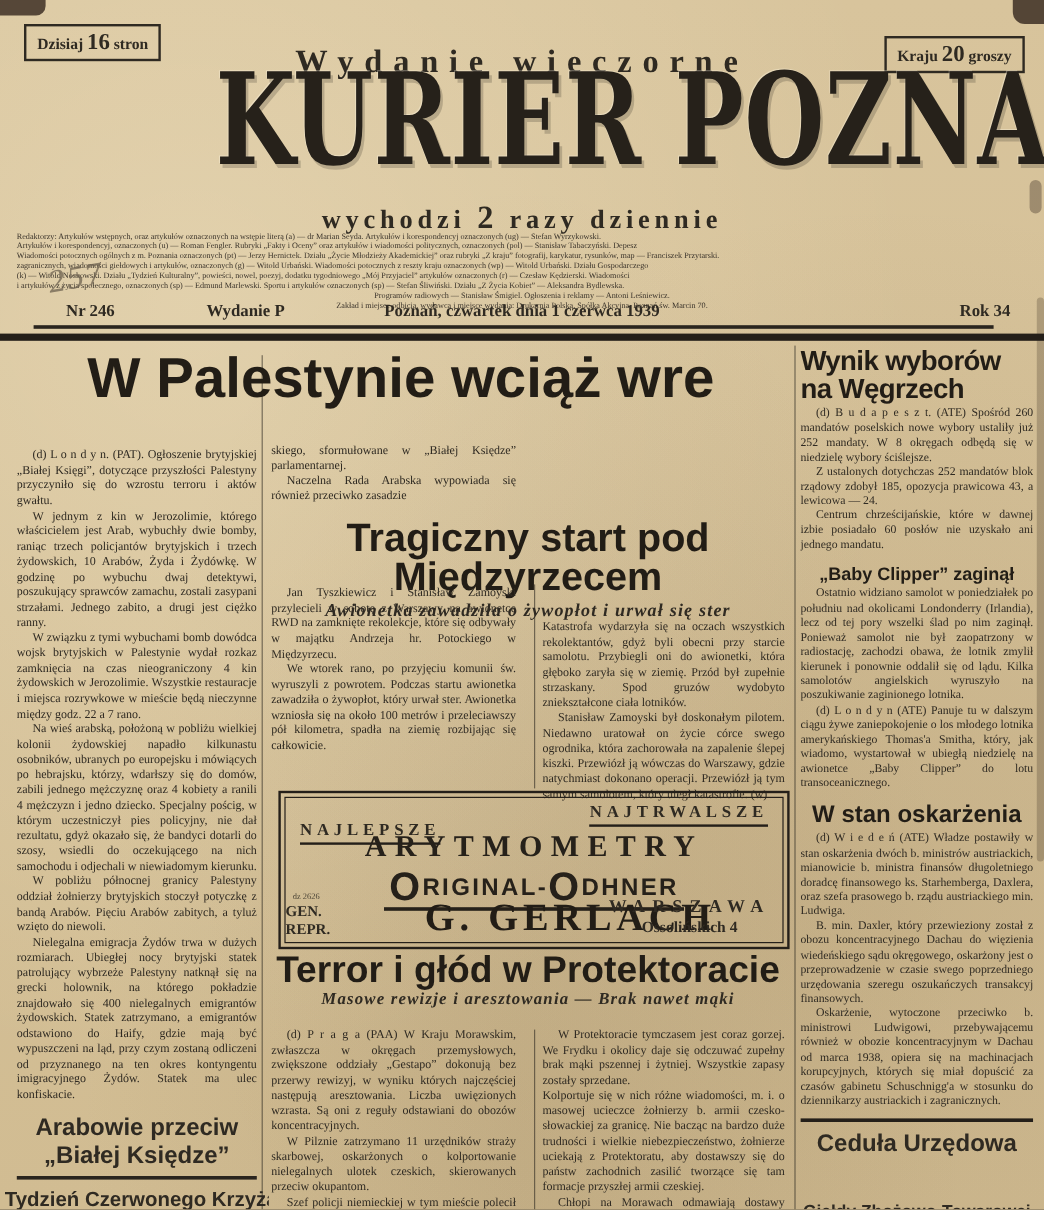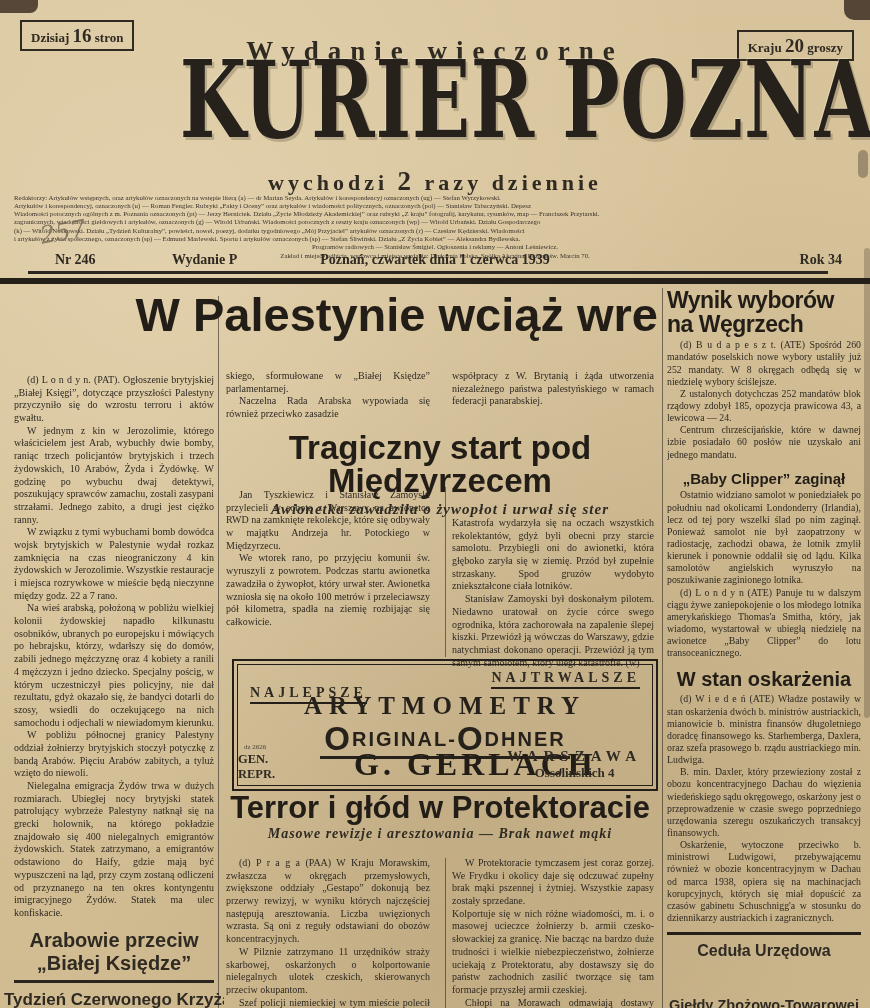--- a/index.html
+++ b/index.html
@@ -51,21 +51,21 @@
   .hrule2{position:absolute;left:0;right:0;top:278px;height:6px;background:#241f19;}
 
   
   .vrule{position:absolute;width:1px;background:rgba(47,42,34,.6);}
   .v1{left:218px;top:296px;height:712px;}
   .v2{left:662px;top:288px;height:720px;}
   .v3{left:445px;top:487px;height:170px;}
   .v4{left:445px;top:858px;height:150px;}
 
   
-  .lead-head{position:absolute;left:10px;top:291px;width:648px;text-align:right;}
+  .lead-head{position:absolute;left:10px;top:291px;width:648px;text-align:center;}
   .lead-head h1{margin:0;font-family:"Liberation Sans","DejaVu Sans",sans-serif;
     font-weight:bold;font-size:47px;line-height:1;letter-spacing:0;color:#221d16;}
   .lead-head .subhead{margin-top:5px;font-family:"Liberation Sans","DejaVu Sans",sans-serif;
     font-weight:bold;font-size:18px;color:#2a251d;}
   .bodytext p{margin:0;text-indent:13px;text-align:justify;}
   .col-left{position:absolute;left:14px;top:374px;width:200px;height:604px;
     overflow:hidden;font-size:10px;line-height:1.27;}
   .sub-art-head{margin:9px 0 20px;text-align:center;font-family:"Liberation Sans","DejaVu Sans",sans-serif;
     font-weight:bold;font-size:20px;line-height:1.15;}
   .bl-rule{position:absolute;left:14px;top:980px;width:200px;height:3px;background:#2a251e;}
@@ -122,21 +122,21 @@
   .right-col{position:absolute;left:667px;top:288px;width:194px;height:720px;
     overflow:hidden;font-size:9.8px;line-height:1.24;}
   .right-col h3{margin:0 0 3px;font-family:"Liberation Sans","DejaVu Sans",sans-serif;
     font-weight:bold;color:#221d16;line-height:1.05;}
   .rc-a1 h3{font-size:23px;letter-spacing:-0.5px;}
   .rc-a2 h3{font-size:15px;text-align:center;margin-top:10px;}
   .rc-a3 h3{font-size:20px;text-align:center;margin-top:10px;}
   .rc-rule{height:3px;background:#241f19;margin:8px 0 6px;}
   .cereal{text-align:left;}
   .cereal .t1{font-family:"Liberation Sans","DejaVu Sans",sans-serif;font-weight:bold;
-    font-size:16px;text-align:center;}
+    font-size:20px;text-align:center;}
   .cereal .t2{font-family:"Liberation Sans","DejaVu Sans",sans-serif;font-weight:bold;
     font-size:14.5px;text-align:center;margin-top:36px;}
   .cereal .standards{margin:4px 0 2px;font-size:8px;text-align:justify;text-indent:10px;}
 </style>
 </head>
 <body>
 
 <div class="page">
 
   <div class="smudge tl"></div>
@@ -206,23 +206,20 @@
     <p>(d) L o n d y n. (PAT) Ag. Reutera donosi:</p>
 
   </div>
   <div class="bl-rule"></div>
   <div class="cut-heading">Tydzień Czerwonego Krzyża</div>
 
   <div class="col2-snippet bodytext">
     <p style="text-indent:0;">skiego, sformułowane w „Białej Księdze” parlamentarnej.</p>
     <p>Naczelna Rada Arabska wypowiada się również przeciwko zasadzie</p>
   </div>
-  <div class="col3-snippet bodytext">
-    <p style="text-indent:0;">współpracy z W. Brytanią i żąda utworzenia niezależnego państwa palestyńskiego w ramach federacji panarabskiej.</p>
-  </div>
 
   <div class="crash-head">
     <h2>Tragiczny start pod Międzyrzecem</h2>
     <div class="subhead">Awionetka zawadziła o żywopłot i urwał się ster</div>
   </div>
   <div class="crash-col1 bodytext">
     <p>Jan Tyszkiewicz i Stanisław Zamoyski przylecieli w sobotę z Warszawy na awionetce RWD na zamknięte rekolekcje, które się odbywały w majątku Andrzeja hr. Potockiego w Międzyrzecu.</p>
     <p>We wtorek rano, po przyjęciu komunii św. wyruszyli z powrotem. Podczas startu awionetka zawadziła o żywopłot, który urwał ster. Awionetka wzniosła się na około 100 metrów i przeleciawszy pół kilometra, spadła na ziemię rozbijając się całkowicie.</p>
   </div>
   <div class="crash-col2 bodytext">

